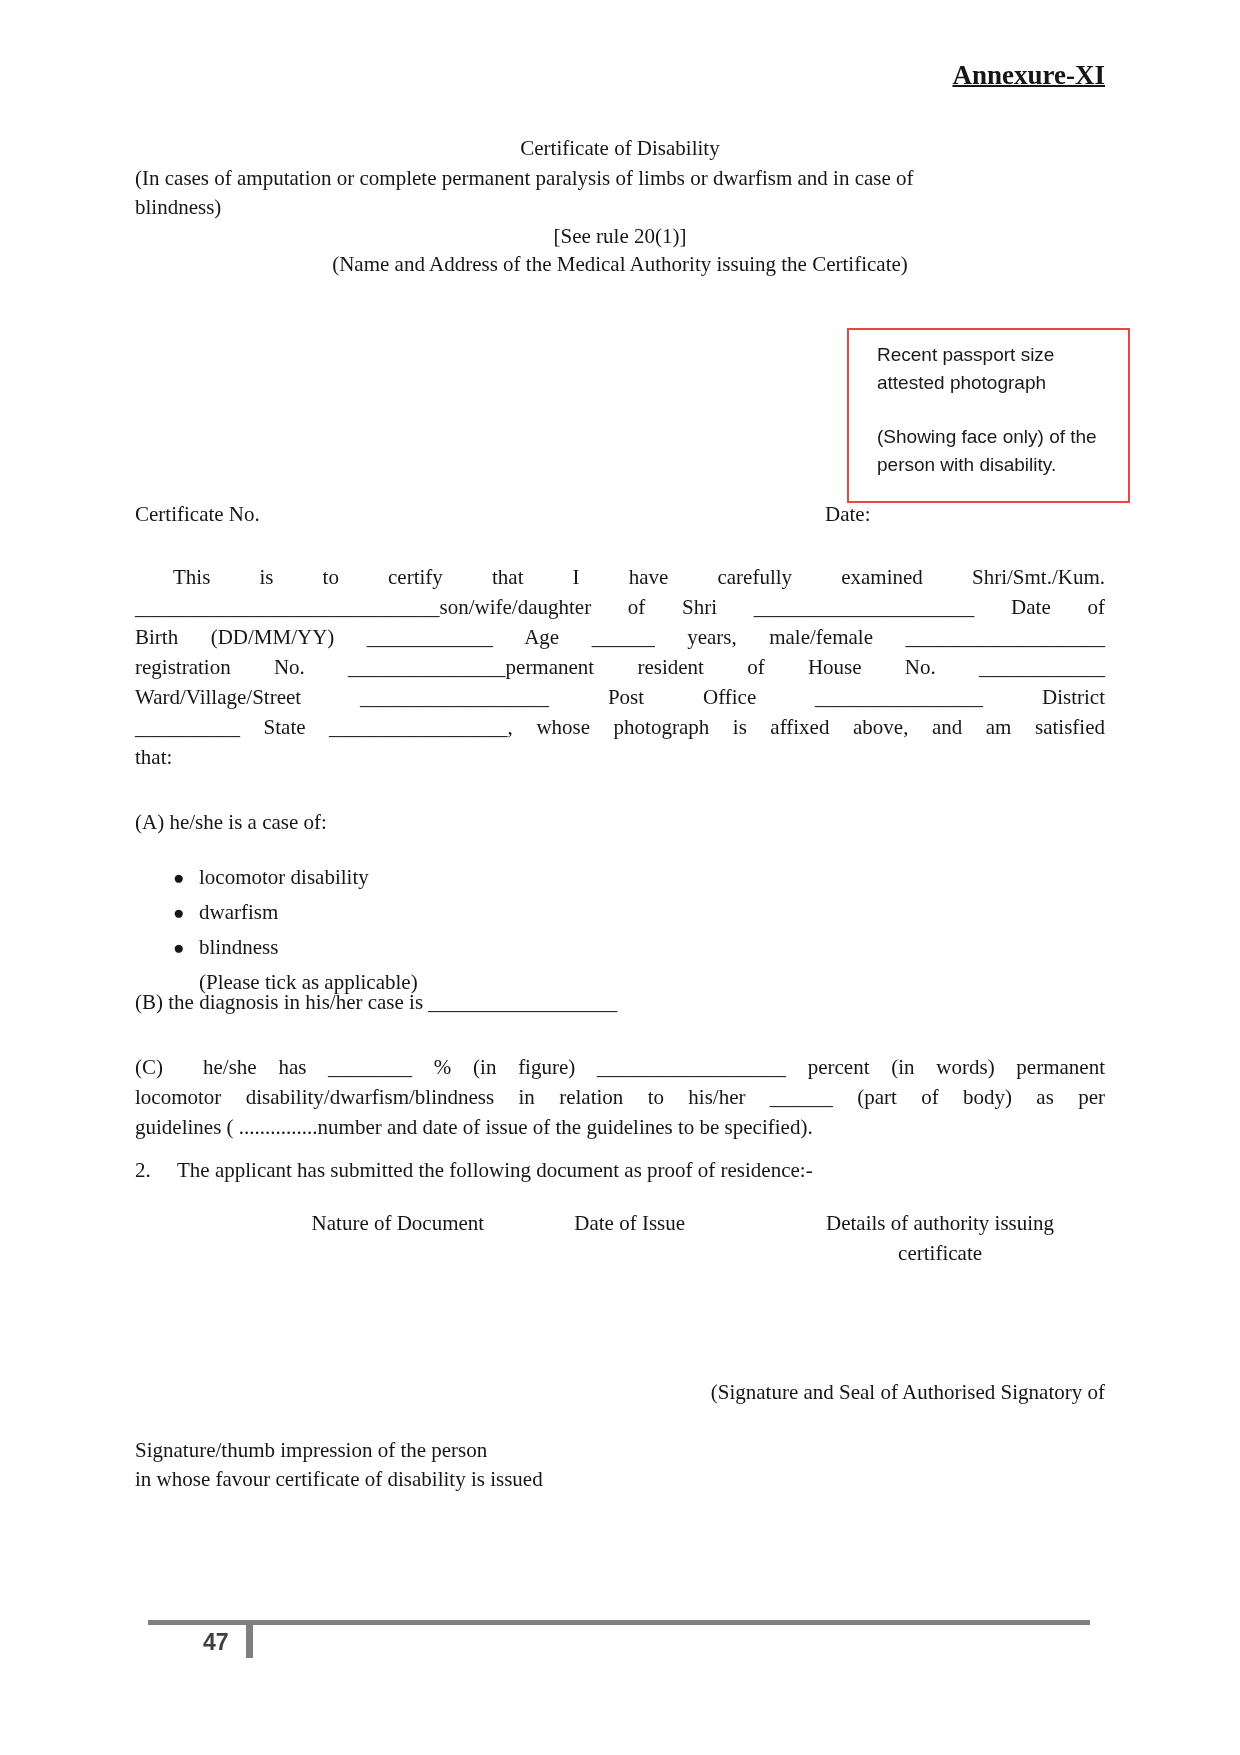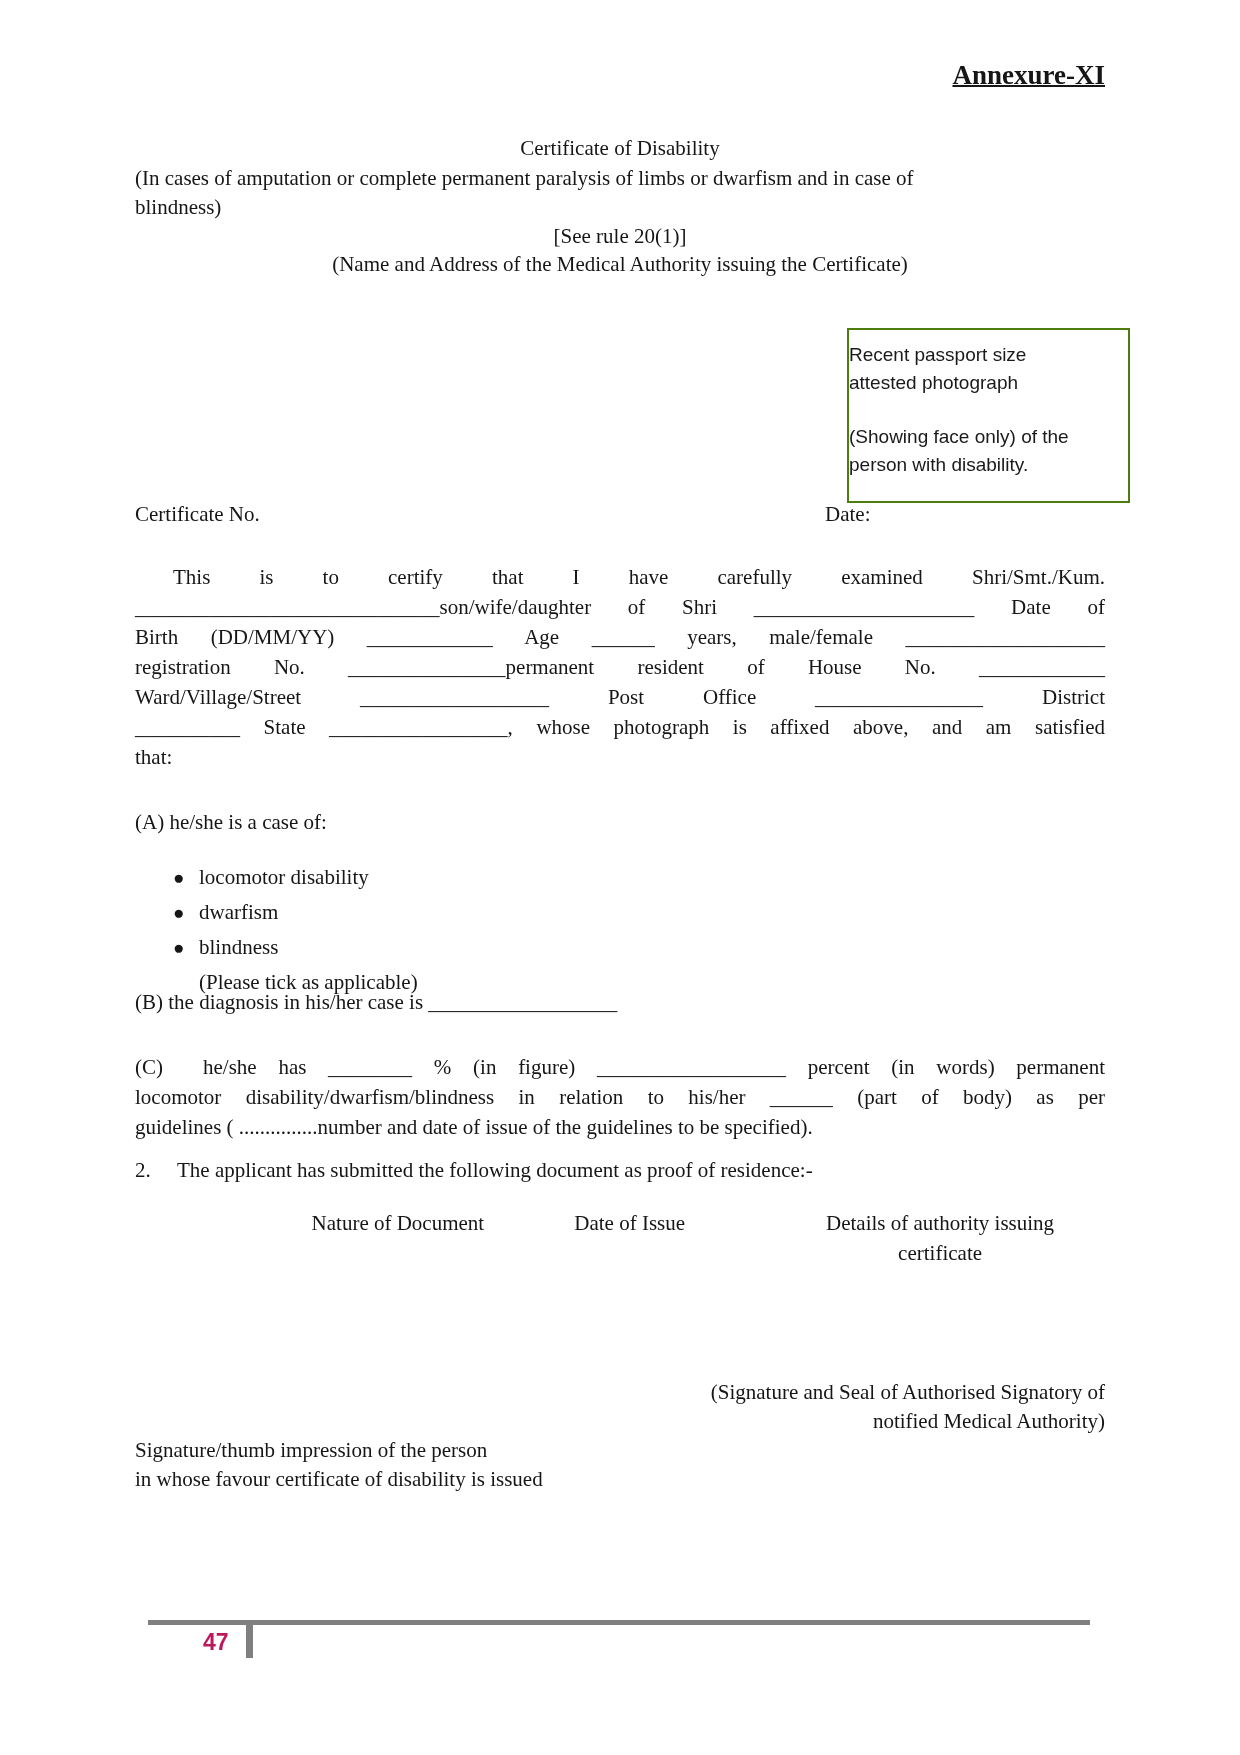--- a/index.html
+++ b/index.html
@@ -24,23 +24,23 @@
   #form-no   { top: 108px; }
   #form-title{ top: 136px; }
   #subtitle  { top: 164px; line-height: 29px; }
   #rule-ref  { top: 224px; }
   #authority-line { top: 252px; }
 
   #photo-box {
     position: absolute;
     left: 847px; top: 328px;
     width: 283px; height: 175px;
-    border: 2px solid #4d7c0f;
+    border: 2px solid #ef4444;
     box-sizing: border-box;
-    padding: 11px 6px 0 0;
+    padding: 11px 6px 0 28px;
     font-family: "Liberation Sans", sans-serif;
     font-size: 19px;
     line-height: 28px;
     color: #1a1a1a;
   }
   .pb-spacer { height: 26px; }
 
   #meta-row { top: 502px; }
   #date-label { position: absolute; left: 690px; top: 0; }
 
@@ -86,21 +86,21 @@
     left: 246px; top: 1622px;
     width: 7px; height: 36px;
     background: #7f7f7f;
   }
   #page-number {
     position: absolute;
     left: 203px; top: 1629px;
     font-family: "Liberation Sans", sans-serif;
     font-weight: bold;
     font-size: 23px;
-    color: #be185d;
+    color: #404040;
   }
 </style>
 </head>
 <body>
 
 <div class="page">
 
   <div id="annexure" class="block right">
     <span>Annexure-XI</span>
   </div>
@@ -172,21 +172,20 @@
   <div id="residence-table" class="block">
     <div class="col-nature">Nature of Document</div>
     <div class="col-date">Date of Issue</div>
     <div class="col-auth">
       <span>Details of authority issuing certificate</span>
     </div>
   </div>
 
   <div id="sig-authority" class="block right">
     <div>(Signature and Seal of Authorised Signatory of</div>
-    <div>notified Medical Authority)</div>
   </div>
 
   <div id="sig-person" class="block">
     <div>Signature/thumb impression of the person</div>
     <div>in whose favour certificate of disability is issued</div>
   </div>
 
   <div id="footer-rule"></div>
   <div id="footer-bar"></div>
   <div id="page-number">47</div>

